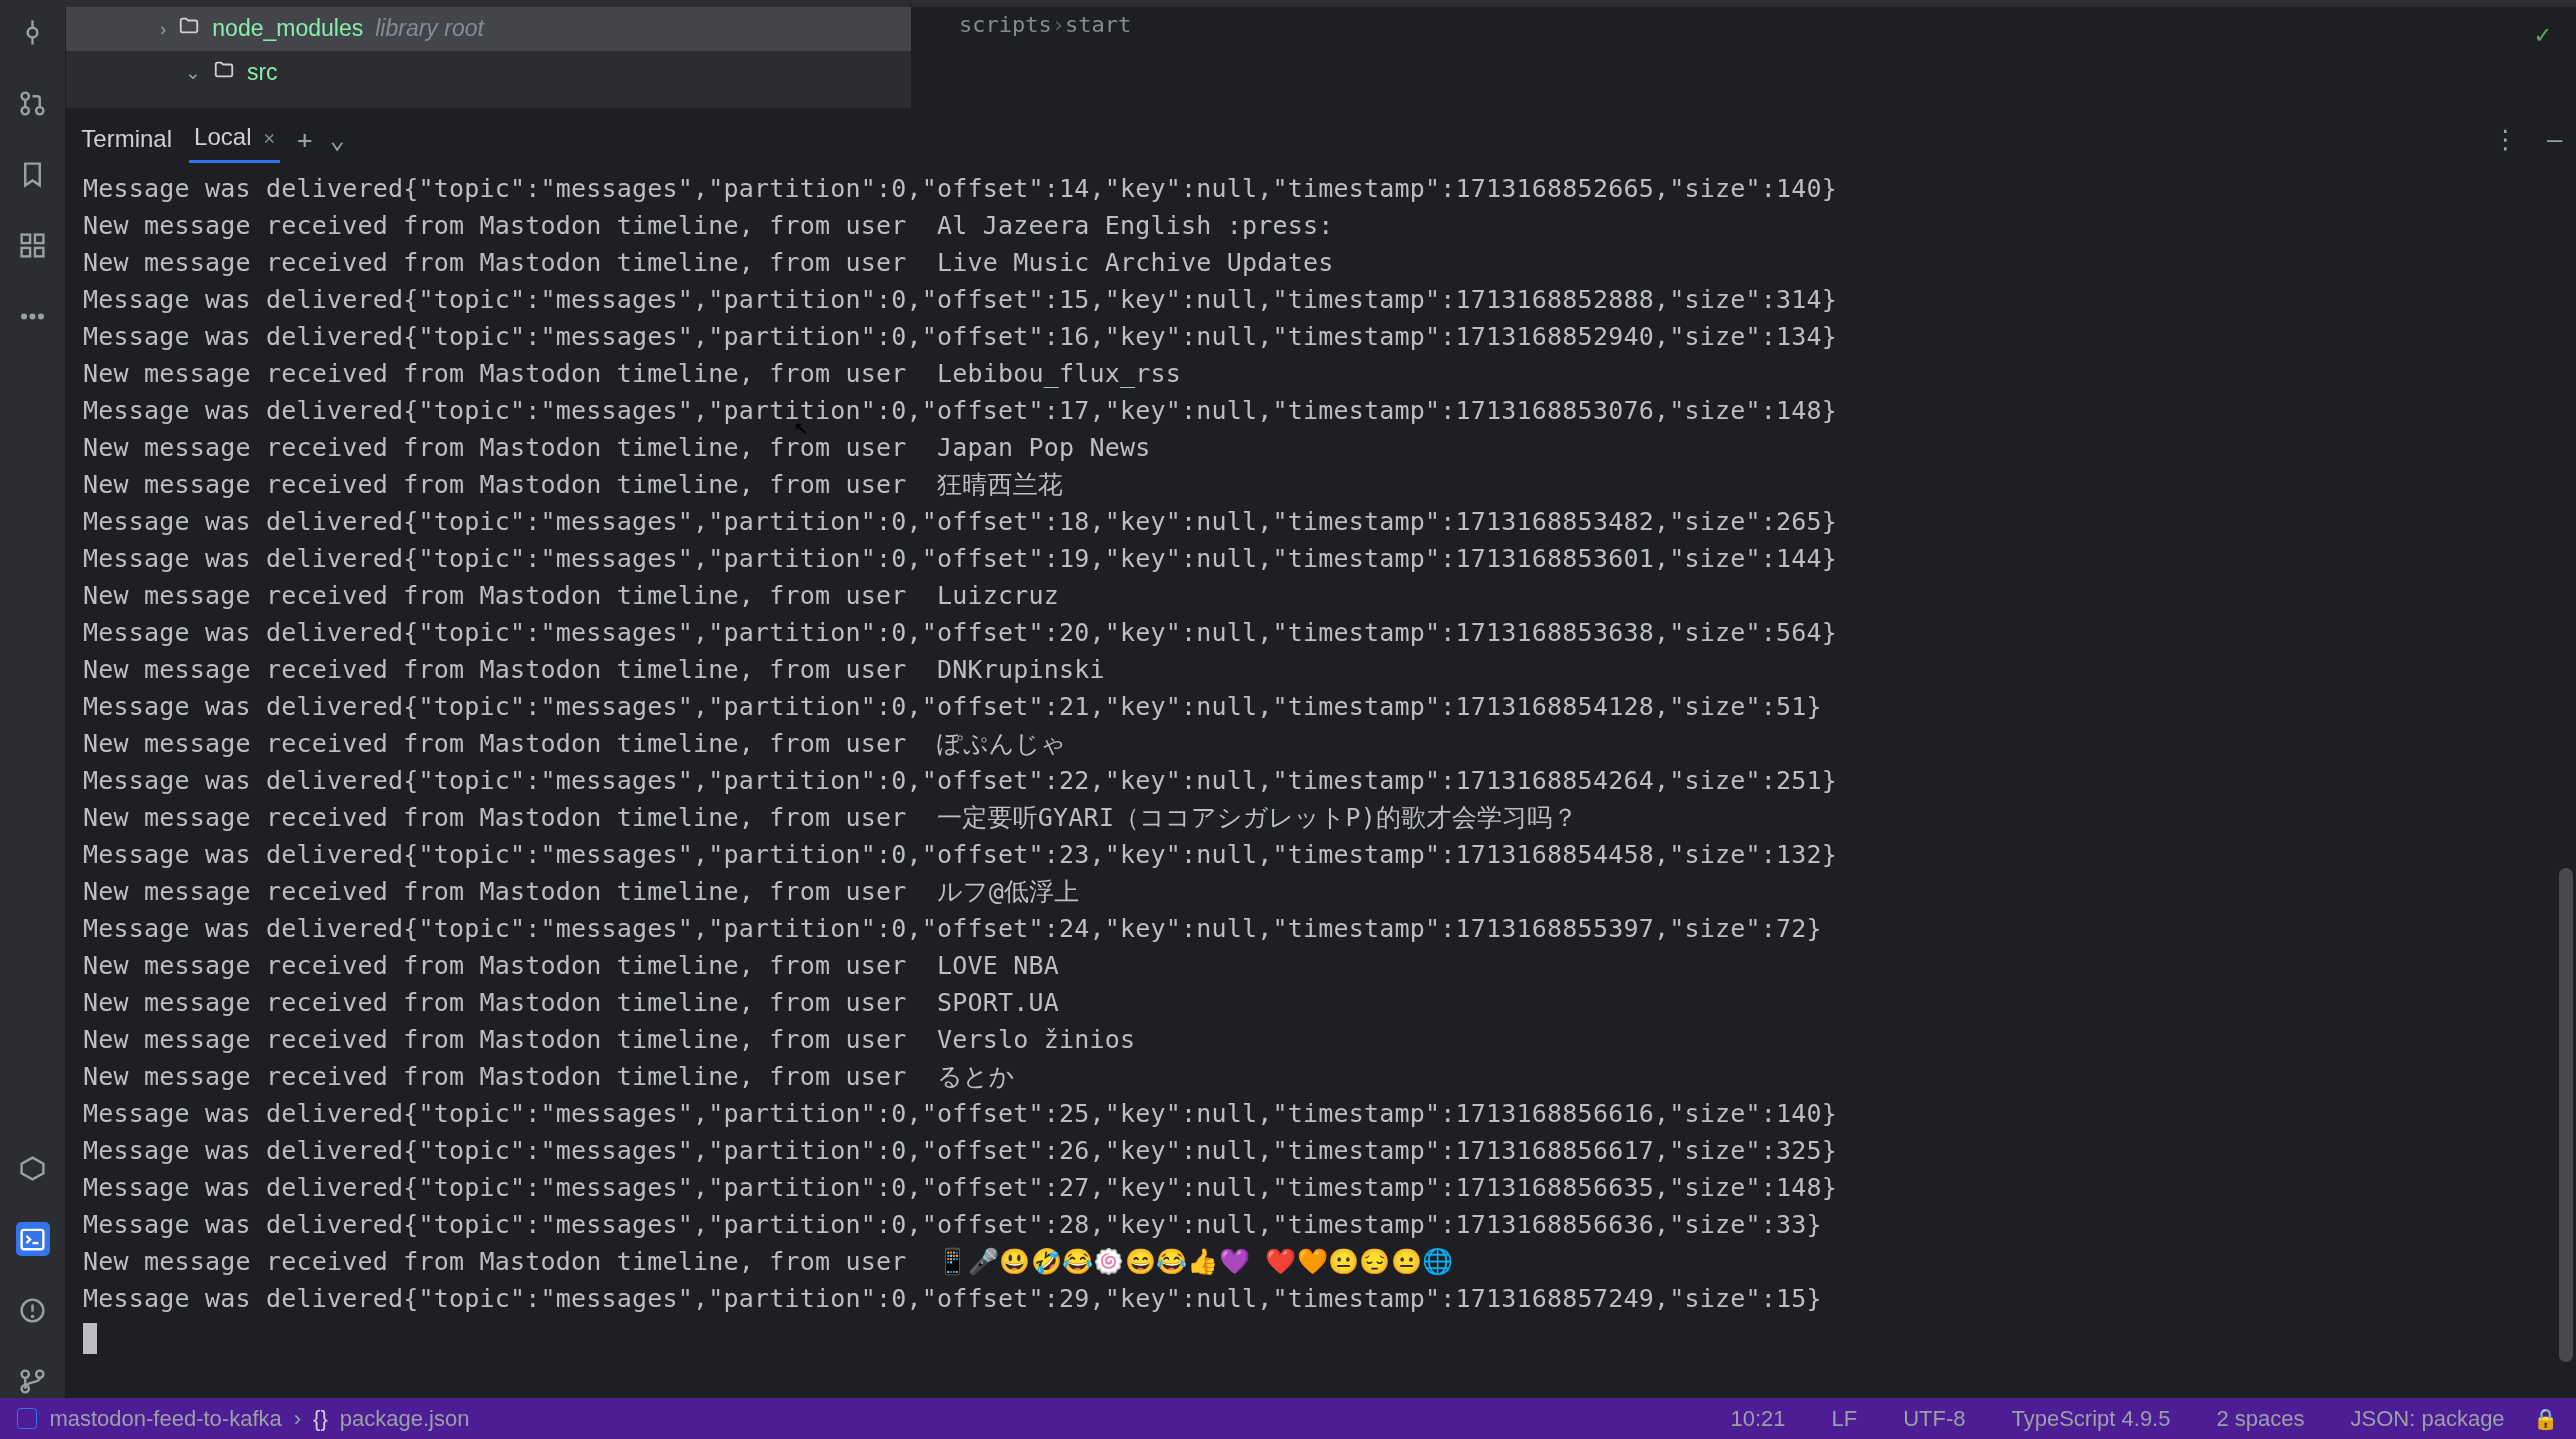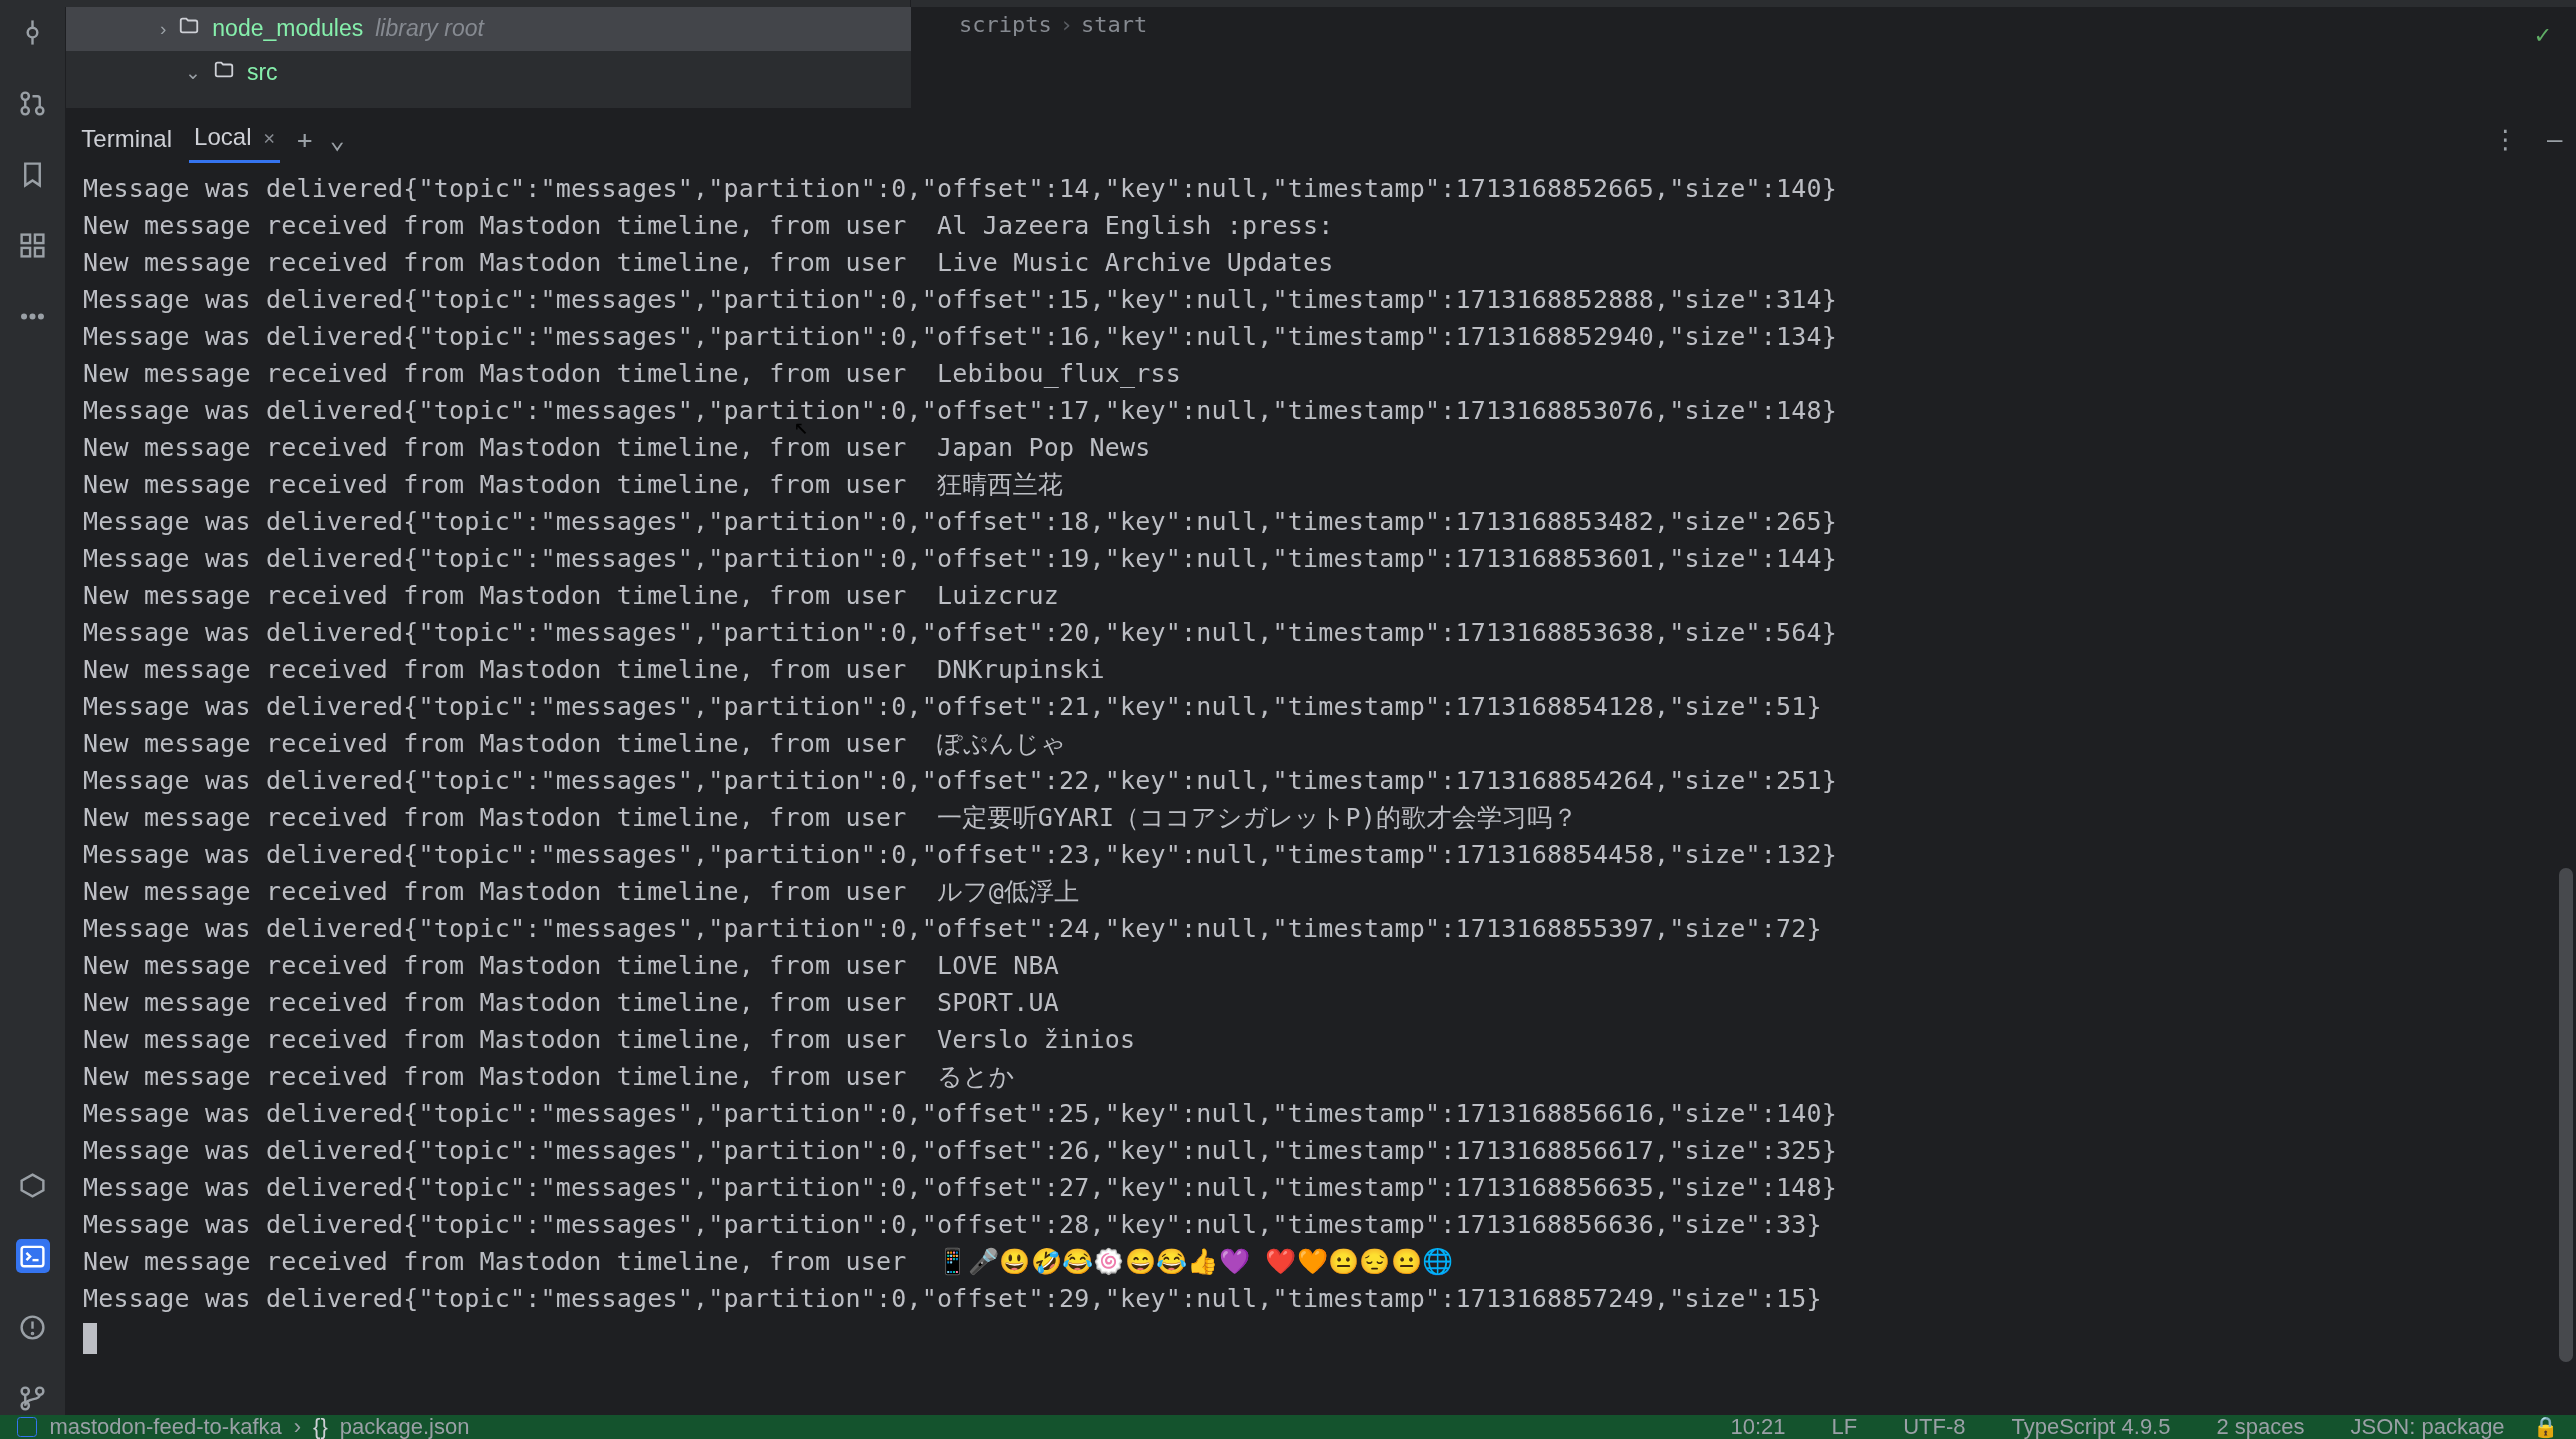--- a/index.html
+++ b/index.html
@@ -35,42 +35,42 @@
   .tree-row .name { color:#86efac; }
   .tree-row .hint { color:#868a91; margin-left:0;font-style:italic; }
   .tree-row.child { padding-left: 119px; }
 
   .editor { flex:1; background:#1e1f22; display:flex; flex-direction:column; }
   .gutterline { display:flex; align-items:center; height:49px; padding-left:17px; }
   .linenum { color:#4b5059; width:41px; text-align:right; margin-right:15.3px; font-size:24px; }
   .runicon { color:#5fad65; margin-right:34px; font-size:22px; }
   .codeline .key { color:#c77dbb; }
   .codeline .str { color:#6aab73; }
-  .breadcrumb { display:flex; align-items:center; gap:8px; padding:0 17px 0 48px; color:#868a91; font-size:22px; height:36px; }
+  .breadcrumb { display:flex; align-items:center; gap:0; padding:0 17px 0 48px; color:#868a91; font-size:22px; height:36px; }
   .breadcrumb .sep { color:#5a5d63; }
   .checkmark { position:absolute; right:25.6px; top:12px; color:#5fad65; font-size:25.6px; }
 
   
   .termpanel { flex:1; display:flex; flex-direction:column; min-height:0; background:#1e1f22; }
   .termtabs { height:60px; display:flex; align-items:center; padding:0 15.3px; gap:17px; border-bottom: 0; position:relative; }
   .termtabs .label { font-family:-apple-system,"Segoe UI",sans-serif; font-size:24px; color:#ced0d6; }
   .termtabs .tab { display:flex; align-items:center; gap:12px; padding: 8.5px 5.1px; cursor:pointer; }
   .termtabs .tab.active { border-bottom: 3.4px solid #3574f0; color:#fff; }
   .termtabs .tab .x { color:#868a91; font-size:19px; }
   .termtabs .plus, .termtabs .dd { color:#9aa0a6; font-size:25.6px; cursor:pointer; }
   .termtabs .right { position:absolute; right:13.6px; display:flex; gap:29px; align-items:center; color:#9aa0a6; font-size:25.6px; }
 
   .termout { flex:1; overflow:hidden; padding: 1.7px 17px 6.8px 17px; font-size:25px; line-height:37px; letter-spacing:0.2px; color:#bcbec4; position:relative; }
   .termout pre { font-family: inherit; white-space: pre; }
   .cursorblock { display:inline-block; width:13.6px; height:31px; background:#bcbec4; vertical-align:text-bottom; margin-top:5.1px; }
   .scrollthumb { position:absolute; right:3.4px; top:699px; width:13.6px; height:494px; background:#47494d; border-radius:6.8px; }
   .mouseptr { position:absolute; top:239px; left:728px; font-size:24px; color:#000; pointer-events:none; }
 
   
-  .statusbar { height:24px; background:#14532d; display:flex; align-items:center; padding:0 17px; font-family:-apple-system,"Segoe UI",sans-serif; font-size:22px; color:#9aa0a6; gap:12px; }
+  .statusbar { height:41px; background:#4c1d95; display:flex; align-items:center; padding:0 17px; font-family:-apple-system,"Segoe UI",sans-serif; font-size:22px; color:#9aa0a6; gap:12px; }
   .statusbar .bcicon { width:20.4px; height:20.4px; border:1.7px solid #3574f0; border-radius:3.4px; display:inline-block; }
   .statusbar .fileglyph { color:#ced0d6; }
   .statusbar .spacer { flex:1; }
   .statusbar .cell { padding:0 17px; }
   .statusbar .lock { font-size:20.4px; }
 </style>
 </head>
 <body>
 
 <div class="topstrip">

